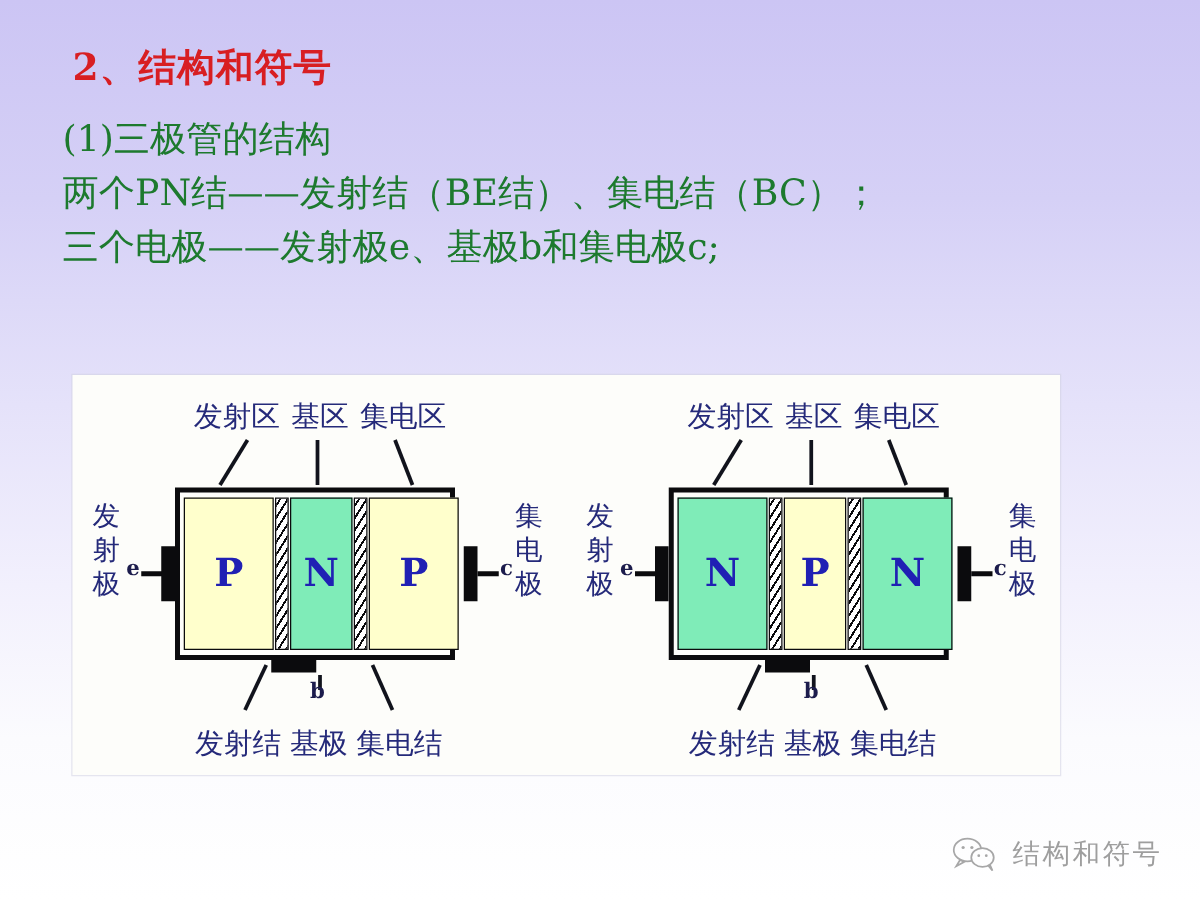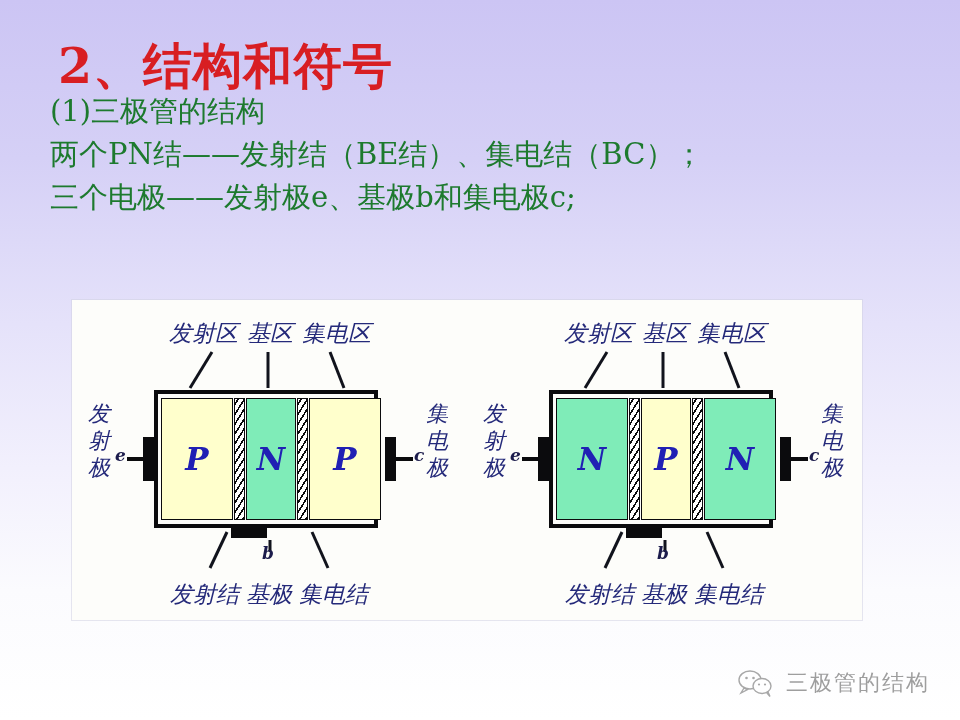--- a/index.html
+++ b/index.html
@@ -18,21 +18,21 @@
     height: 720px;
     background: linear-gradient(to bottom, #ccc5f4 0%, #d5d0f6 22%, #e5e2fa 45%, #f2f0fd 65%, #fbfbfe 82%, #ffffff 100%);
     overflow: hidden;
   }
 
   
   #heading {
     position: absolute;
     left: 58px;
     top: 34px;
-    font-size: 49px;
+    font-size: 30px;
     font-weight: bold;
     color: #d81e22;
     letter-spacing: 1px;
     font-family: "DejaVu Serif", "Liberation Serif", serif;
     white-space: nowrap;
   }
 
   
   #bodytext {
     position: absolute;
@@ -42,27 +42,26 @@
     font-size: 29px;
     line-height: 43px;
     font-family: "DejaVu Serif", "Liberation Serif", serif;
     white-space: nowrap;
   }
   #bodytext .ln { display: block; }
 
   
   #picture-panel {
     position: absolute;
-    left: 72px;
+    left: 58px;
     top: 300px;
     width: 790px;
     height: 320px;
     background: #fdfdfa;
     box-shadow: 0 0 0 1px rgba(210,210,225,0.55);
-    font-style: italic;
   }
 
   .diagram {
     position: absolute;
     top: 0;
     width: 395px;
     height: 320px;
   }
   #diagram-pnp { left: 0; }
   #diagram-npn { left: 395px; }
@@ -339,16 +338,16 @@
     <svg width="40" height="28" viewBox="0 0 40 28">
       <ellipse cx="14" cy="11" rx="11" ry="9" fill="none" stroke="#6a6a6a" stroke-width="1.4"></ellipse>
       <path d="M8 19 L5 24 L11.5 20.5 Z" fill="none" stroke="#6a6a6a" stroke-width="1.4"></path>
       <circle cx="10.5" cy="9" r="1.3" fill="#6a6a6a"></circle>
       <circle cx="17.5" cy="9" r="1.3" fill="#6a6a6a"></circle>
       <ellipse cx="26" cy="17" rx="9" ry="7.5" fill="#ffffff" stroke="#6a6a6a" stroke-width="1.4"></ellipse>
       <path d="M31 24 L34 27.5 L32 23 Z" fill="none" stroke="#6a6a6a" stroke-width="1.4"></path>
       <circle cx="23" cy="15.5" r="1.1" fill="#6a6a6a"></circle>
       <circle cx="29" cy="15.5" r="1.1" fill="#6a6a6a"></circle>
     </svg>
-    <span class="wm-text">三极管的结构</span>
+    <span class="wm-text">结构和符号</span>
   </div>
 
 </div>
 
 </body></html>

